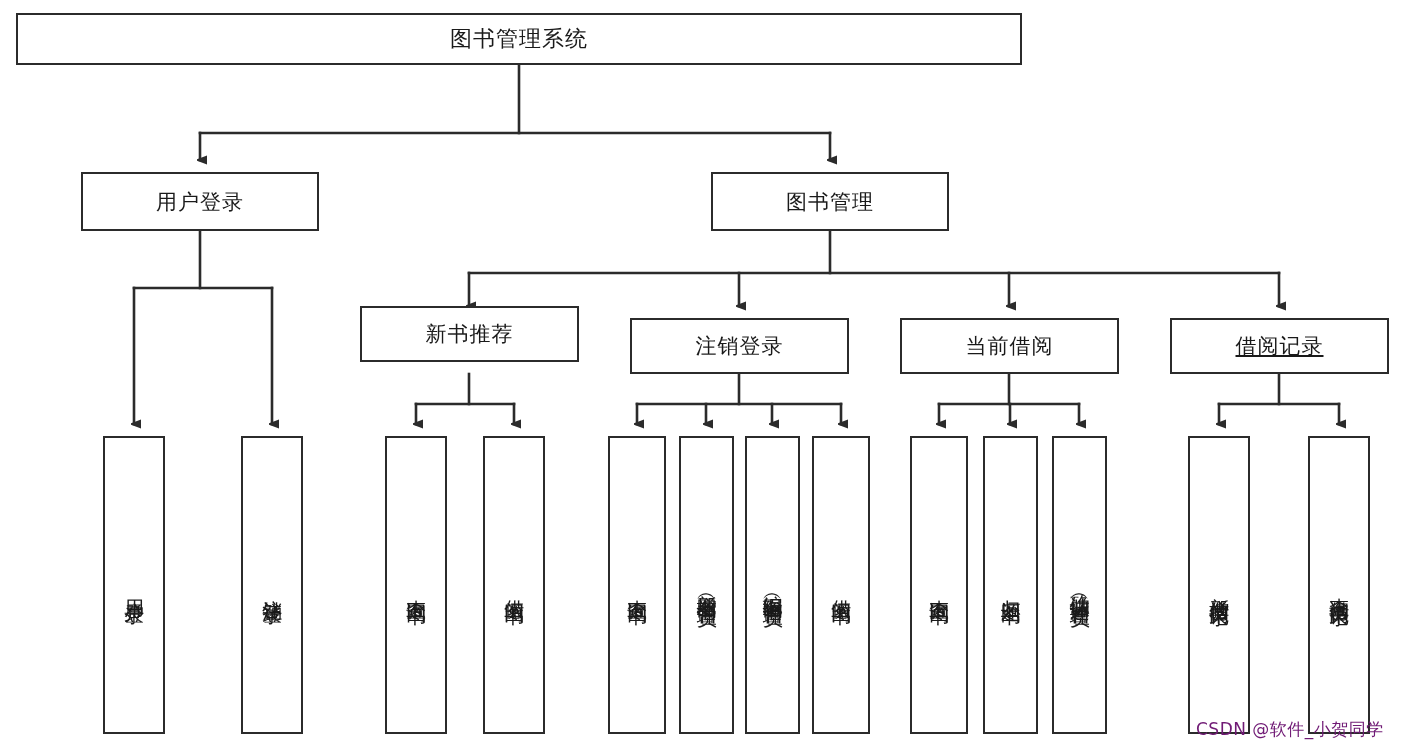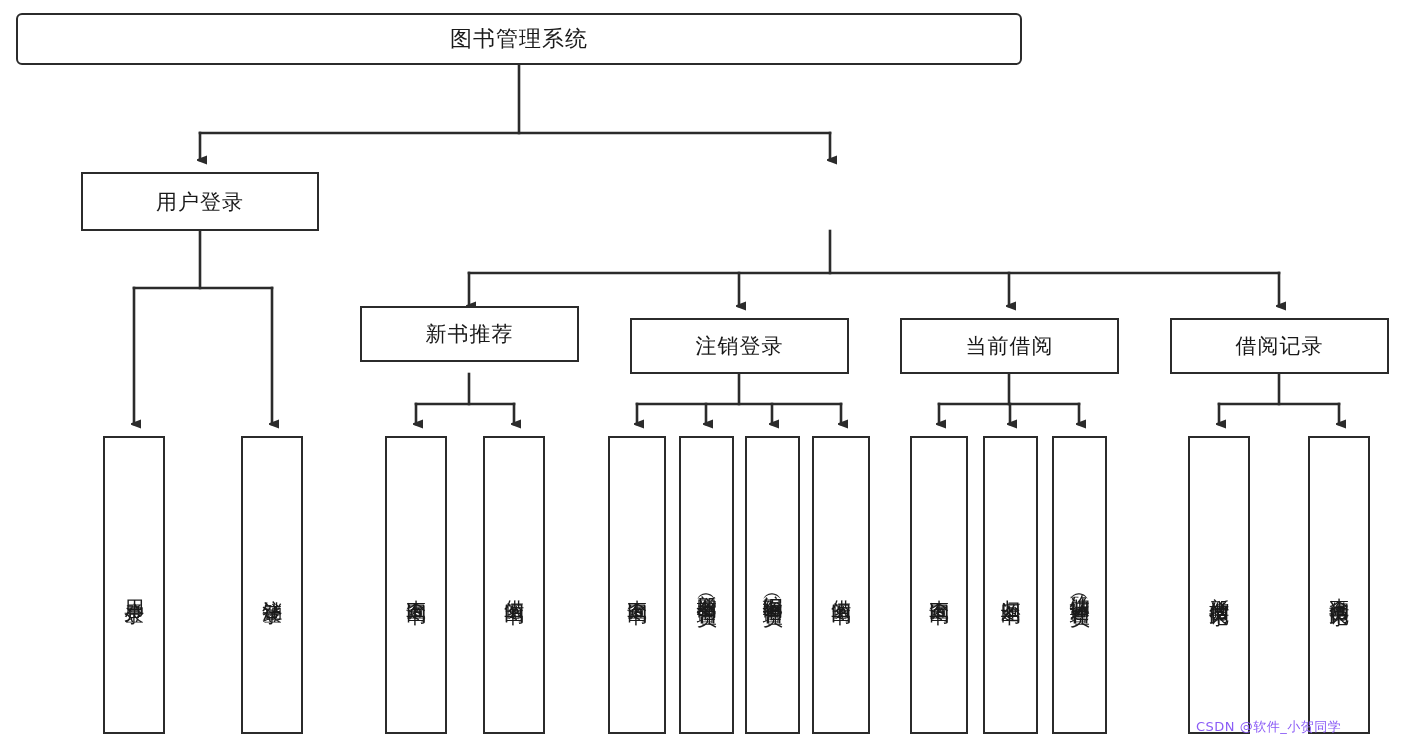--- a/index.html
+++ b/index.html
@@ -49,26 +49,25 @@
     padding-top: 6px;
   }
   .node.vert .vlabel {
     writing-mode: vertical-rl;
     text-orientation: upright;
     display: block;
     white-space: nowrap;
   }
   .node.root {
     font-size: 22px;
-    border-radius: 6px;
   }
   .watermark {
     position: absolute;
-    font-size: 13px;
-    color: #8b5cf6;
+    font-size: 17px;
+    color: #701a75;
     white-space: nowrap;
     letter-spacing: 0.5px;
   }
 </style>
 </head>
 <body>
 
 <div id="canvas">
 
   <svg id="edges" viewBox="0 0 1405 747" xmlns="http://www.w3.org/2000/svg">
@@ -121,31 +120,34 @@
     </g>
   </svg>
 
   <div class="node horiz root" style="left:16px; top:13px; width:1006px; height:52px;">
     <span>图书管理系统</span>
   </div>
 
   <div class="node horiz" style="left:81px; top:172px; width:238px; height:59px;">
     <span>用户登录</span>
   </div>
+  <div class="node horiz" style="left:711px; top:172px; width:238px; height:59px;">
+    <span>图书管理</span>
+  </div>
 
   <div class="node horiz" style="left:360px; top:306px; width:219px; height:56px;">
     <span>新书推荐</span>
   </div>
   <div class="node horiz" style="left:630px; top:318px; width:219px; height:56px;">
     <span>注销登录</span>
   </div>
   <div class="node horiz" style="left:900px; top:318px; width:219px; height:56px;">
     <span>当前借阅</span>
   </div>
-  <div class="node horiz" style="left:1170px; top:318px; width:219px; height:56px;">
+  <div class="node horiz" style="left:1170px; top:318px; width:219px; height:56px;text-decoration:underline;">
     <span>借阅记录</span>
   </div>
 
   <div class="node vert" style="left:103px; top:436px; width:62px; height:298px;">
     <span class="vlabel">用户登录</span>
   </div>
   <div class="node vert" style="left:241px; top:436px; width:62px; height:298px;">
     <span class="vlabel">注销登录</span>
   </div>
 

